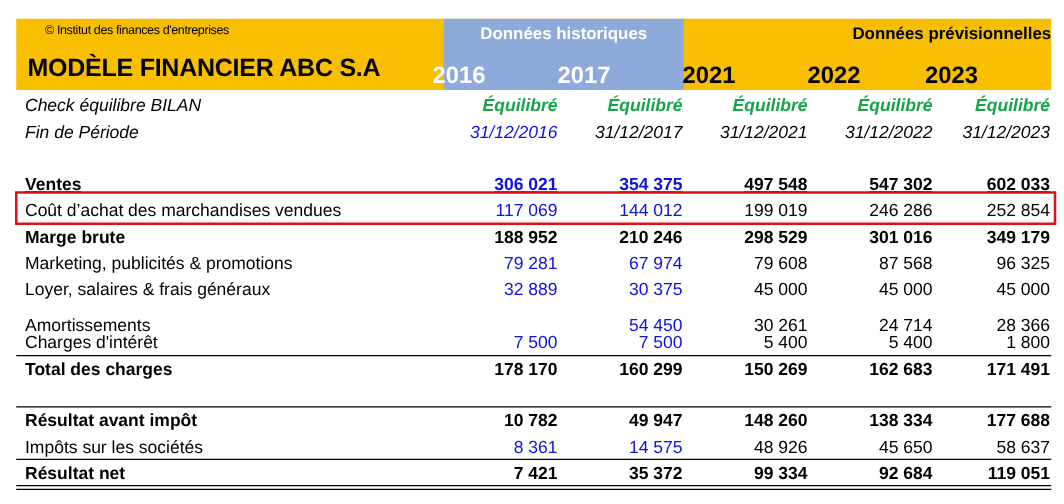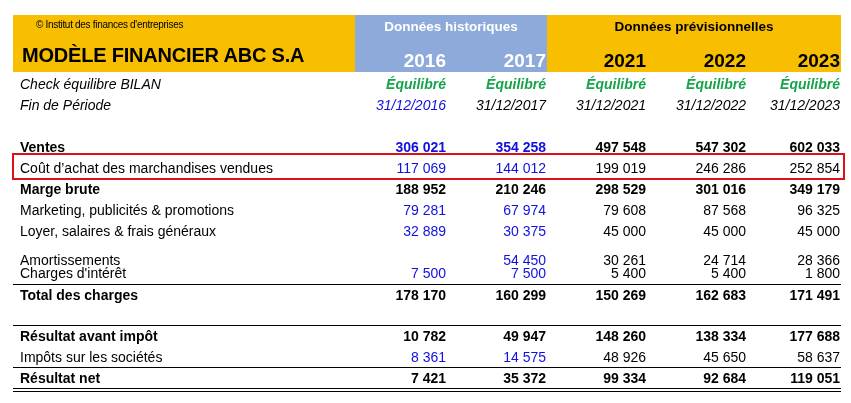--- a/index.html
+++ b/index.html
@@ -4,22 +4,22 @@
 <style>
   html, body { margin:0; padding:0; background:#ffffff; }
   body { width:851px; height:403px; position:relative; overflow:hidden;
          font-family:"Liberation Sans", sans-serif; color:#000; }
   .band { position:absolute; left:13px; top:15px; width:828px; height:57px; background:#f8bf00; }
   .hist { position:absolute; left:355px; top:15px; width:192px; height:57px; background:#8eaadb; }
   .copy { position:absolute; left:36px; top:19px; font-size:10px; letter-spacing:-0.3px; }
   .title { position:absolute; left:22px; top:44px; font-size:20px; font-weight:bold; letter-spacing:-0.2px; }
   .grp { position:absolute; top:19px; font-size:13.5px; font-weight:bold; text-align:center; }
   .grp.h { left:355px; width:192px; color:#ffffff; }
-  .grp.p { left:547px; width:294px; color:#000; }
-  .yr { position:absolute; top:50px; font-size:19px; font-weight:bold; text-align:right; width:100px; }
+  .grp.p { left:547px; width:294px; color:#000;text-align:right; }
+  .yr { position:absolute; top:50px; font-size:19px; font-weight:bold; width:100px; }
   .yr.h { color:#ffffff; }
   .row { position:absolute; left:13px; width:828px; height:21px; font-size:14px; }
   .row .lbl { position:absolute; left:7px; top:2px; white-space:nowrap;text-align:center; }
   .row .v { position:absolute; top:2px; width:100px; text-align:right; white-space:nowrap; }
   .it { font-style:italic; }
   .b { font-weight:bold; }
   .blue { color:#1010e0; }
   .green { color:#16a34a; font-weight:bold; font-style:italic; }
   .ul { text-decoration:underline; }
   .line { position:absolute; left:13px; width:828px; height:1px; background:#000; }
@@ -54,21 +54,21 @@
   <span class="v blue" style="left:333px">31/12/2016</span>
   <span class="v" style="left:433px">31/12/2017</span>
   <span class="v" style="left:533px">31/12/2021</span>
   <span class="v" style="left:633px">31/12/2022</span>
   <span class="v" style="left:727px">31/12/2023</span>
 </div>
 
 <div class="row b" style="top:137px">
   <span class="lbl ul">Ventes</span>
   <span class="v blue ul" style="left:333px">306 021</span>
-  <span class="v blue ul" style="left:433px">354 258</span>
+  <span class="v blue ul" style="left:433px">354 375</span>
   <span class="v ul" style="left:533px">497 548</span>
   <span class="v ul" style="left:633px">547 302</span>
   <span class="v ul" style="left:727px">602 033</span>
 </div>
 
 <div class="row" style="top:158px">
   <span class="lbl">Coût d’achat des marchandises vendues</span>
   <span class="v blue" style="left:333px">117 069</span>
   <span class="v blue" style="left:433px">144 012</span>
   <span class="v" style="left:533px">199 019</span>

